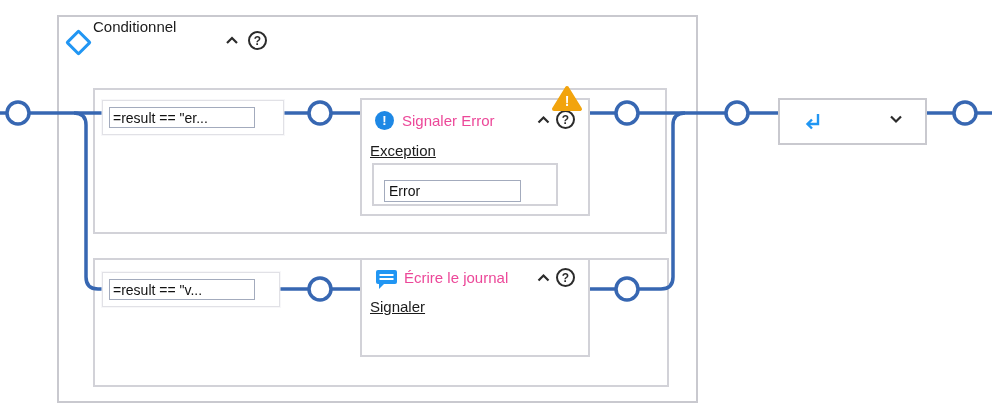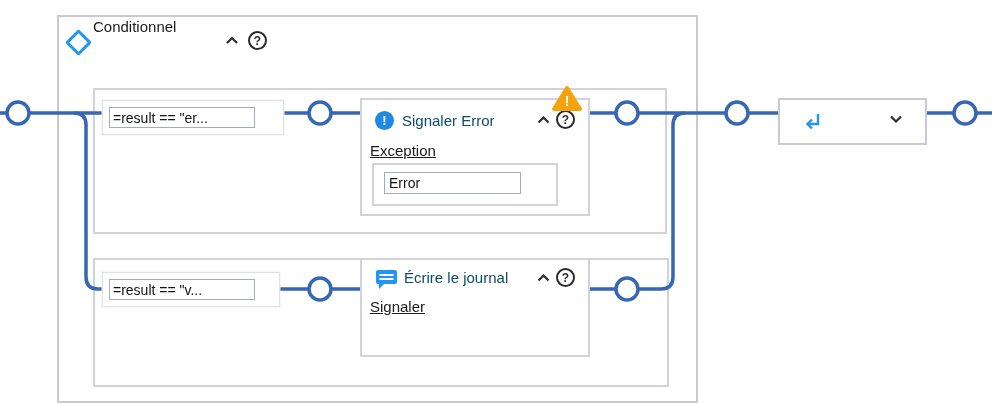--- a/index.html
+++ b/index.html
@@ -34,21 +34,21 @@
   .cond-card-1{left:102px;top:100px;width:180px;height:33px;}
   .cond-card-2{left:102px;top:272px;width:176px;height:33px;}
   .cond-input{position:absolute;left:6px;top:6px;width:138px;height:19px;
     border:1px solid #a3abbd;font-family:"Liberation Sans",sans-serif;
     font-size:14px;color:#111;padding:0 3px;background:#fff;}
 
   
   .action-card{position:absolute;width:226px;background:#fff;border:2px solid #d2d2d8;z-index:3;}
   .card-signaler{left:360px;top:98px;height:114px;}
   .card-journal{left:360px;top:258px;height:95px;}
-  .card-title{position:absolute;font-size:15px;color:#0c4a6e;white-space:nowrap;text-align:center;}
+  .card-title{position:absolute;font-size:15px;color:#ec4899;white-space:nowrap;text-align:center;}
   .icon-error-circle{position:absolute;left:13px;top:11px;width:19px;height:19px;border-radius:50%;
     background:#1E88E5;color:#fff;font-size:13px;font-weight:bold;
     display:flex;align-items:center;justify-content:center;}
   .card-chevron{position:absolute;left:174px;top:14px;}
   .card-help{position:absolute;left:194px;top:10px;}
   .param-label{position:absolute;left:8px;font-size:15px;text-decoration:underline;}
   .group-box{position:absolute;left:10px;top:63px;width:182px;height:39px;border:2px solid #d2d2d8;}
   .text-input{position:absolute;border:1px solid #a3abbd;background:#fff;
     font-family:"Liberation Sans",sans-serif;font-size:14px;color:#111;padding:0 4px;}
   .warning-badge{position:absolute;left:551px;top:85px;z-index:4;width:32px;height:27px;}
@@ -107,21 +107,21 @@
     <div class="card-chevron chev">
       <svg width="15" height="11" viewBox="0 0 15 11">
           <polyline points="2.5,8.5 7.5,3.5 12.5,8.5" fill="none" stroke="#2b2b2b" stroke-width="2.2"></polyline>
         </svg>
     </div>
     <div class="card-help help-circle">
       <span>?</span>
     </div>
     <div class="param-label" style="top:42px;">Exception</div>
     <div class="group-box">
-      <input class="text-input" style="left: 10px; top: 7px; width: 127px; height: 20px;" type="text" value="Error">
+      <input class="text-input" style="left: 10px; top: 15px; width: 127px; height: 20px;" type="text" value="Error">
     </div>
   </div>
 
   <div class="warning-badge">
     <svg width="32" height="27" viewBox="0 0 32 27">
       <path d="M16 3 L29 24 H3 Z" fill="#F2A40D" stroke="#F2A40D" stroke-width="4" stroke-linejoin="round"></path>
       <text x="16" y="21" text-anchor="middle" font-size="14" font-weight="bold" fill="#ffffff" font-family="Liberation Sans, sans-serif">!</text>
     </svg>
   </div>
 

